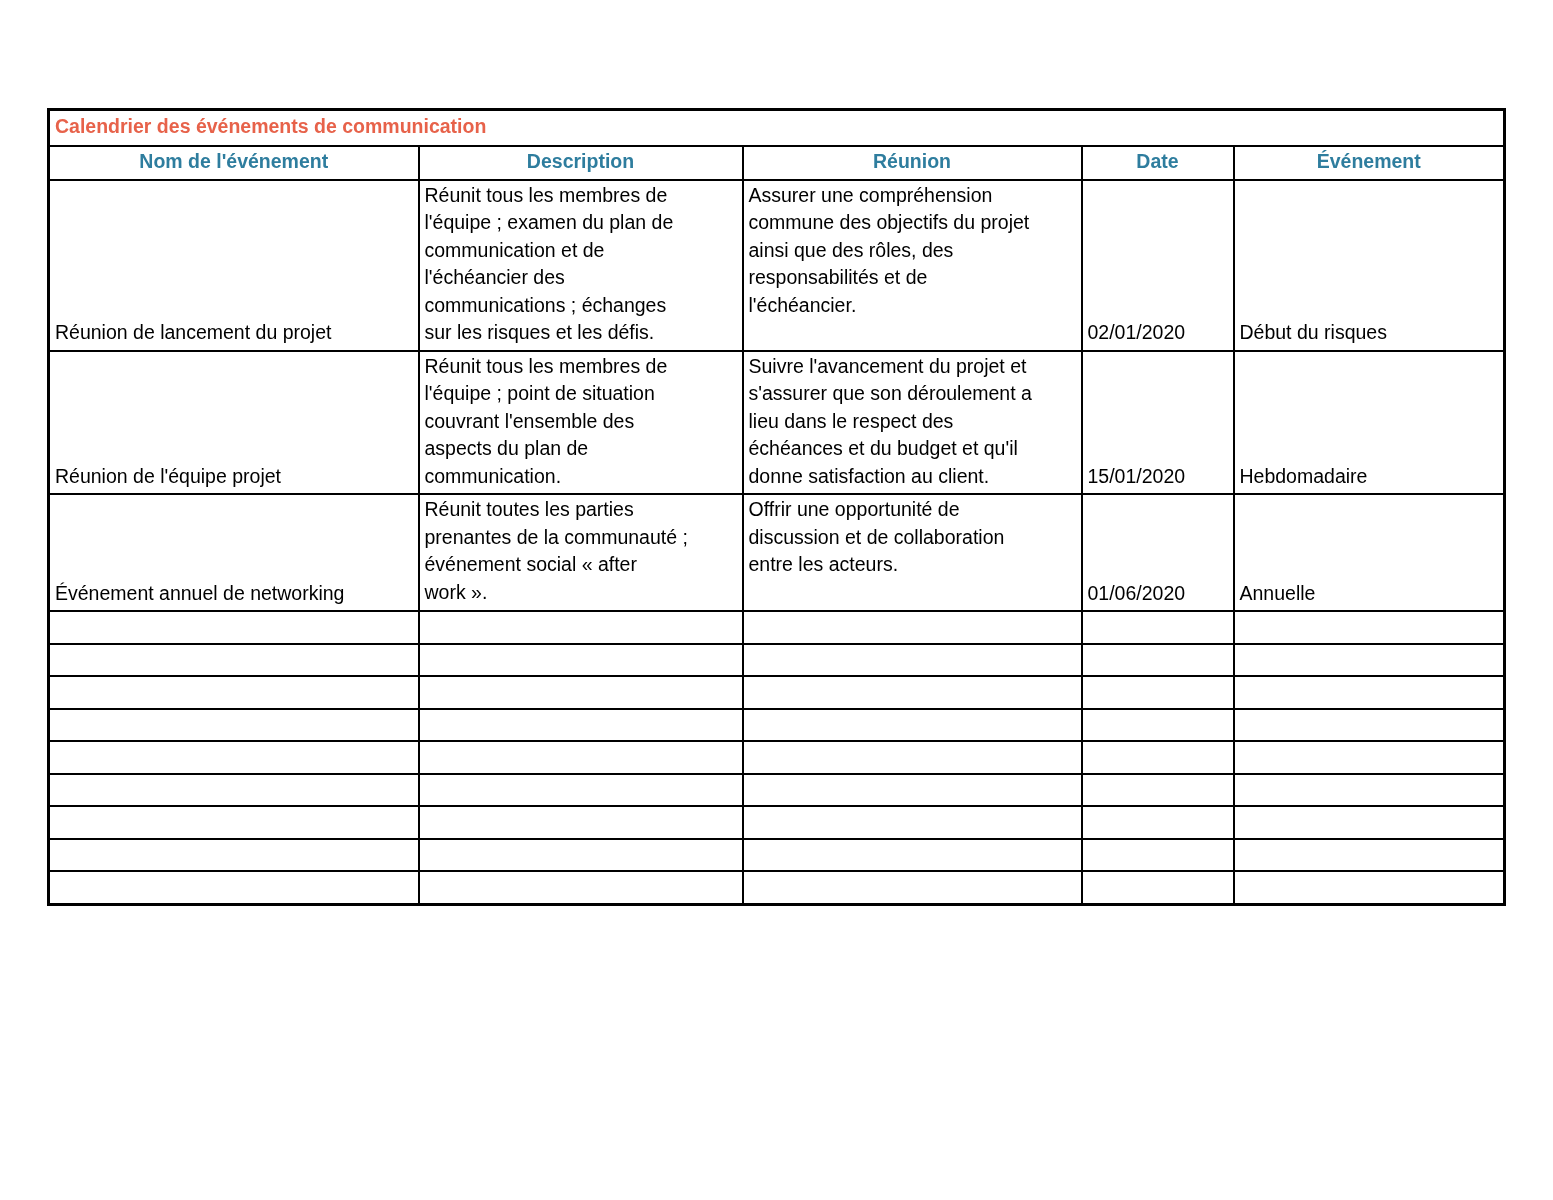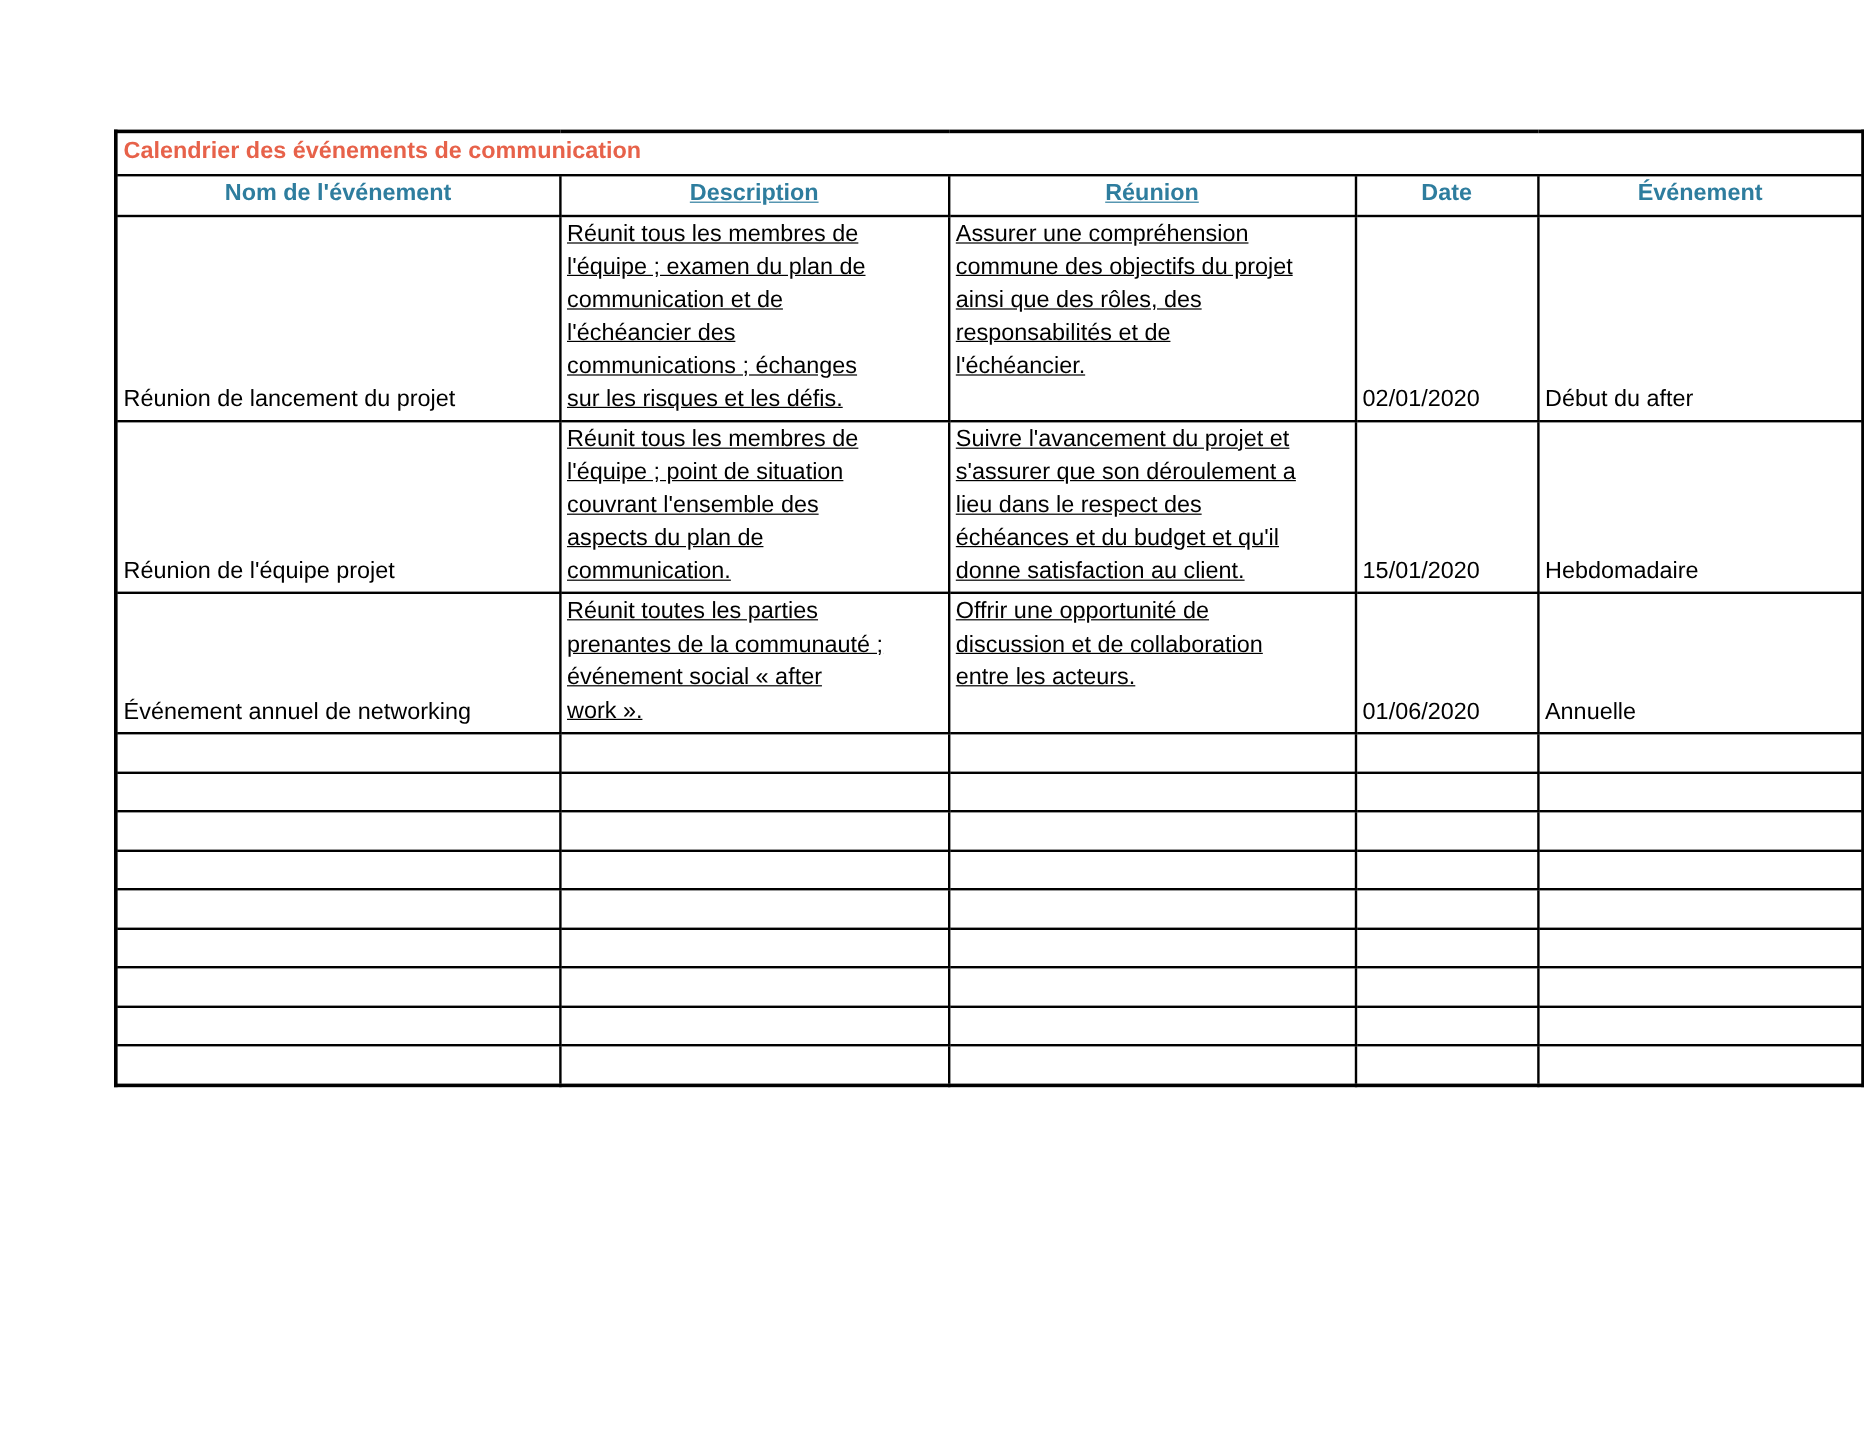--- a/index.html
+++ b/index.html
@@ -13,21 +13,20 @@
     background:#ffffff;
     width:1553px;
     height:1200px;
     font-family:"Liberation Sans", sans-serif;
     color:#000;
   }
   .page{
     position:absolute;
     left:47px;
     top:108px;
-    margin-left:48px;
   }
   table.grid{
     border-collapse:collapse;
     table-layout:fixed;
     width:1456px;
     border:3px solid var(--grid);
     background:#fff;
   }
   table.grid td{
     border:2px solid var(--grid);
@@ -56,21 +55,21 @@
   tr.header-row td{
     height:23px;
     font-weight:bold;
     color:var(--header-color);
     vertical-align:bottom;
     white-space:nowrap;
     text-align:center;
   }
   
   td.c0, td.c3, td.c4{ vertical-align:bottom; white-space:nowrap; }
-  td.c1, td.c2{ vertical-align:top; white-space:pre-line;text-decoration:underline; }
+  td.c1, td.c2{ vertical-align:top; white-space:pre-line; }
   tr.r0 td{ height:164px; }
   tr.r1 td{ height:133px; }
   tr.r2 td{ height:111px; }
   tr.empty-row td{ height:26.5px; }
 </style>
 </head>
 <body>
 
 <div class="page">
   <table class="grid">
@@ -101,21 +100,21 @@
 communication et de
 l'échéancier des
 communications ; échanges
 sur les risques et les défis.</td>
           <td class="c2">Assurer une compréhension
 commune des objectifs du projet
 ainsi que des rôles, des
 responsabilités et de
 l'échéancier.</td>
           <td class="c3">02/01/2020</td>
-          <td class="c4">Début du after</td>
+          <td class="c4">Début du risques</td>
         </tr>
         <tr class="datarow r1">
           <td class="c0">Réunion de l'équipe projet</td>
           <td class="c1">Réunit tous les membres de
 l'équipe ; point de situation
 couvrant l'ensemble des
 aspects du plan de
 communication.</td>
           <td class="c2">Suivre l'avancement du projet et
 s'assurer que son déroulement a

